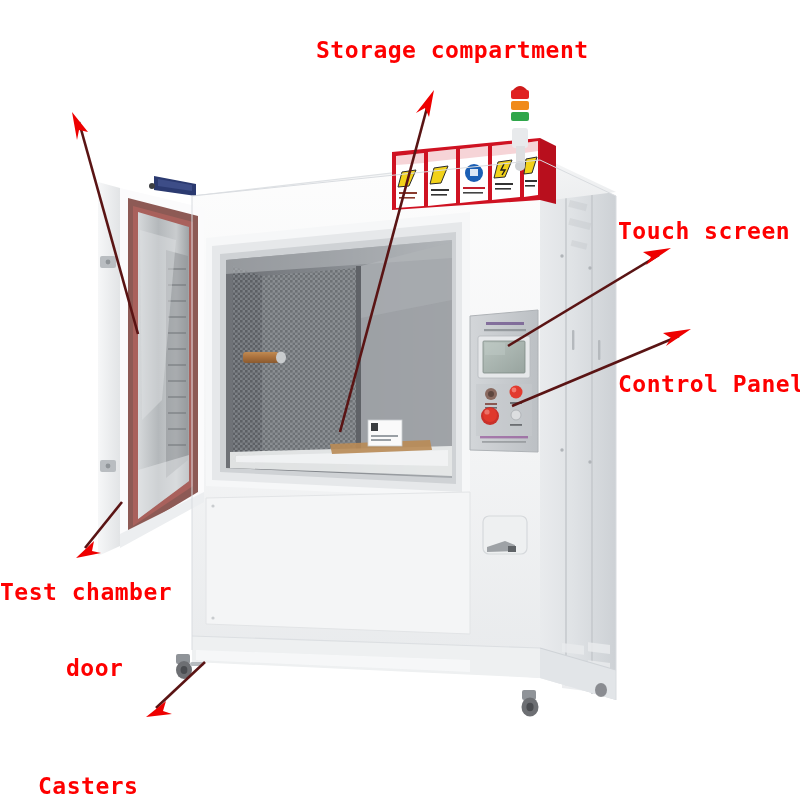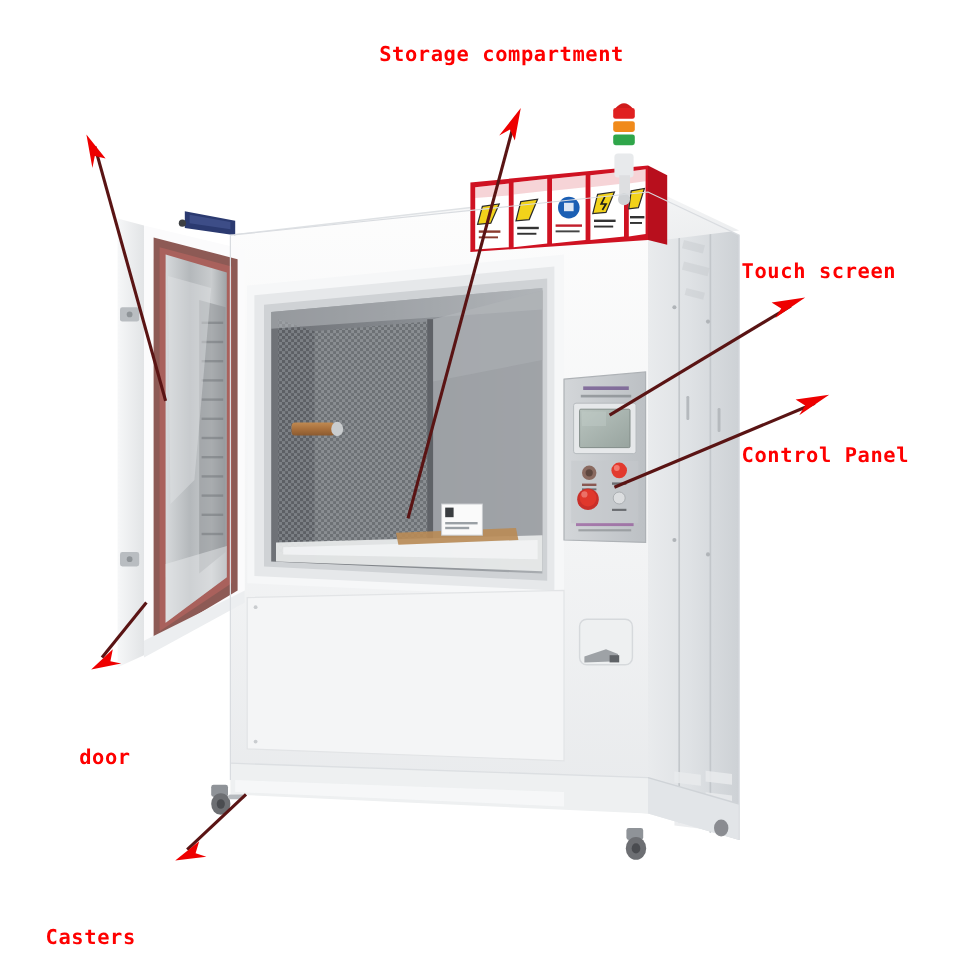--- a/index.html
+++ b/index.html
@@ -9,21 +9,21 @@
     overflow:hidden;position:relative;
   }
   #stage{position:absolute;left:0;top:0;width:800px;height:800px;}
 
   
   .anno{
     position:absolute;
     color:#fe0000;
     font-family:"DejaVu Sans Mono","Liberation Mono",monospace;
     font-weight:700;
-    font-size:17px;
+    font-size:23px;
     letter-spacing:0.5px;
     white-space:pre;
     line-height:1.45;
     z-index:40;
   }
 
   
   svg.layer{position:absolute;left:0;top:0;width:800px;height:800px;overflow:visible;}
   #arrows{z-index:35;}
   #machine{z-index:10;}
@@ -367,17 +367,18 @@
     </g>
   </svg>
 
 
   <div class="anno" style="left:316px;top:34px;">Storage compartment</div>
 
   <div class="anno" style="left:618px;top:215px;">Touch screen</div>
 
   <div class="anno" style="left:618px;top:368px;">Control Panel</div>
 
-  <div class="anno" style="left:66px;top:620px;">door</div>
+  <div class="anno" style="left:0px;top:576px;">Test chamber</div>
+  <div class="anno" style="left:66px;top:652px;">door</div>
 
   <div class="anno" style="left:38px;top:732px;margin-top:38px;">Casters</div>
 
 </div>
 
 </body></html>

